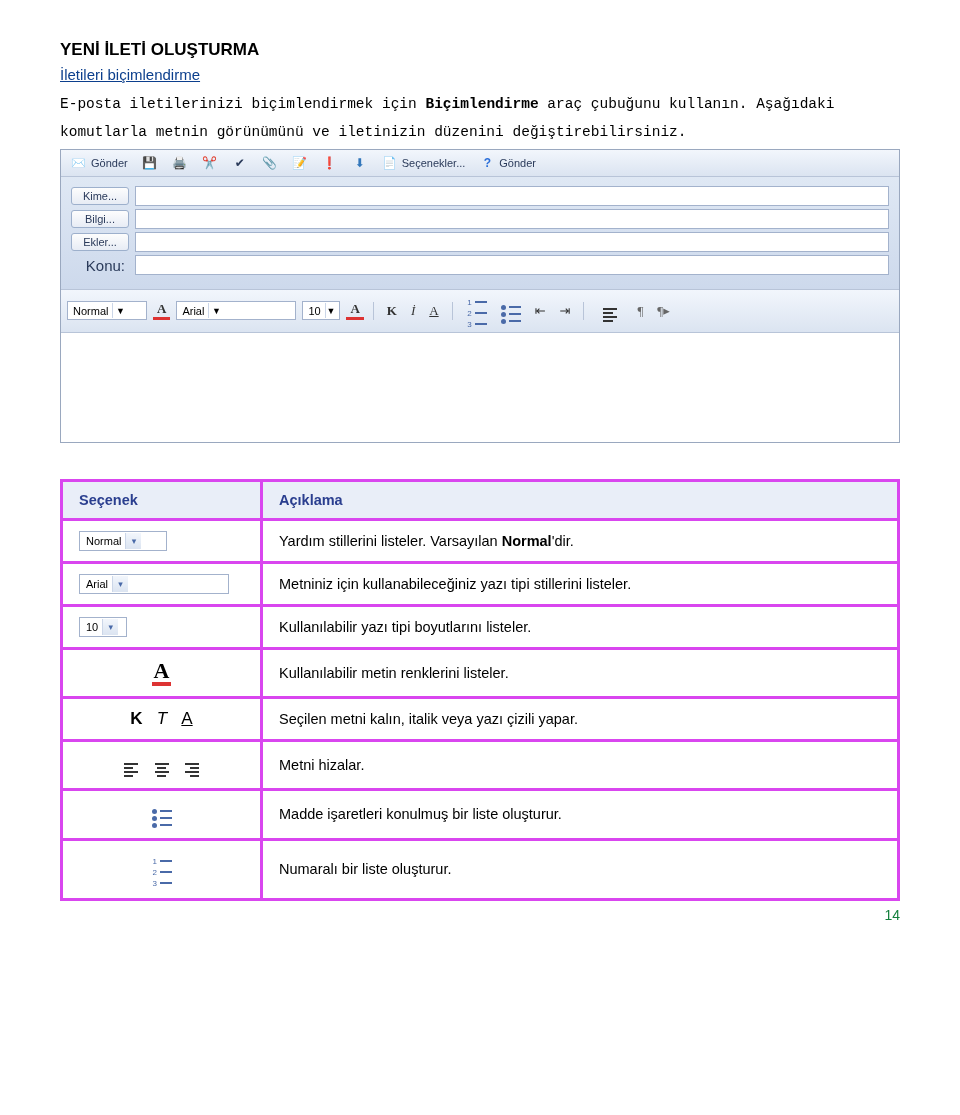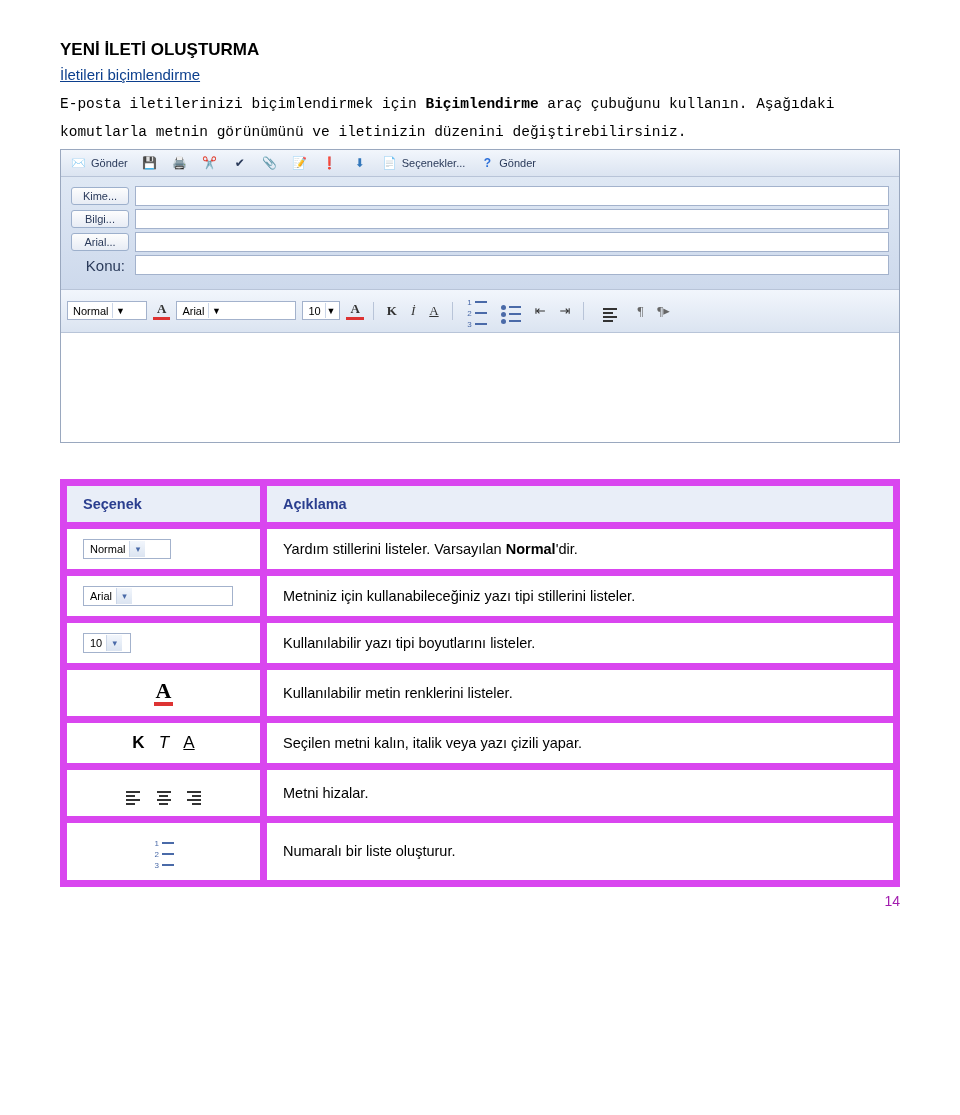--- a/index.html
+++ b/index.html
@@ -138,21 +138,21 @@
     height: 110px;
     background: #fff;
     border-top: 1px solid #b8c4d8;
   }
 
   table.opts {
     border-collapse: collapse;
     width: 100%;
   }
   table.opts th, table.opts td {
-    border: 7px solid #d946ef;
+    border: 3px solid #d946ef;
     padding: 10px 16px;
     font-size: 14.5px;
     font-family: Verdana, Arial, sans-serif;
     vertical-align: middle;
   }
   table.opts th {
     background: #e9eef8;
     color: #2a3e8f;
     font-weight: bold;
     text-align: left;
@@ -216,21 +216,21 @@
   }
   .number-cell {
     width:6px; text-align:right; font-size:8px; color:#4a6aa8; font-family: Arial;
   }
 
   .pagenum {
     text-align: right;
     font-size: 14px;
     font-family: Verdana, Arial, sans-serif;
     margin-top: 6px;
-    color: #a21caf;
+    color: #15803d;
   }
 </style>
 </head>
 <body>
 
 <h1>YENİ İLETİ OLUŞTURMA</h1>
 <div class="subhead">İletileri biçimlendirme</div>
 <p class="para">
   <span>E-posta iletilerinizi biçimlendirmek için </span><b>Biçimlendirme</b><span> araç çubuğunu kullanın. Aşağıdaki</span>
 </p>
@@ -279,21 +279,21 @@
   <div class="header-area">
     <div class="field-row">
       <span class="field-btn">Kime...</span>
       <span class="field-input"></span>
     </div>
     <div class="field-row">
       <span class="field-btn">Bilgi...</span>
       <span class="field-input"></span>
     </div>
     <div class="field-row">
-      <span class="field-btn">Arial...</span>
+      <span class="field-btn">Ekler...</span>
       <span class="field-input"></span>
     </div>
     <div class="field-row">
       <span class="field-lbl">Konu:</span>
       <span class="field-input"></span>
     </div>
   </div>
 
   <div class="fmtrow">
     <span class="dropdown" style="width:80px">
@@ -439,25 +439,44 @@
       <span class="align-group right">
         <span class="align-line"></span>
             <span class="align-line" style="width:9px"></span>
             <span class="align-line"></span>
             <span class="align-line" style="width:9px"></span>
       </span>
     </td>
     <td>Metni hizalar.</td>
   </tr>
 
-
   <tr>
     <td class="icon-cell" style="text-align:center">
       <span class="bullet-list">
         <span class="row">
+              <span class="bullet-dot"></span>
+              <span class="bullet-line"></span>
+            </span>
+        <span class="row">
+              <span class="bullet-dot"></span>
+              <span class="bullet-line"></span>
+            </span>
+        <span class="row">
+              <span class="bullet-dot"></span>
+              <span class="bullet-line"></span>
+            </span>
+      </span>
+    </td>
+    <td>Madde işaretleri konulmuş bir liste oluşturur.</td>
+  </tr>
+
+  <tr>
+    <td class="icon-cell" style="text-align:center">
+      <span class="bullet-list">
+        <span class="row">
               <span class="number-cell">1</span>
               <span class="bullet-line"></span>
             </span>
         <span class="row">
               <span class="number-cell">2</span>
               <span class="bullet-line"></span>
             </span>
         <span class="row">
               <span class="number-cell">3</span>
               <span class="bullet-line"></span>

